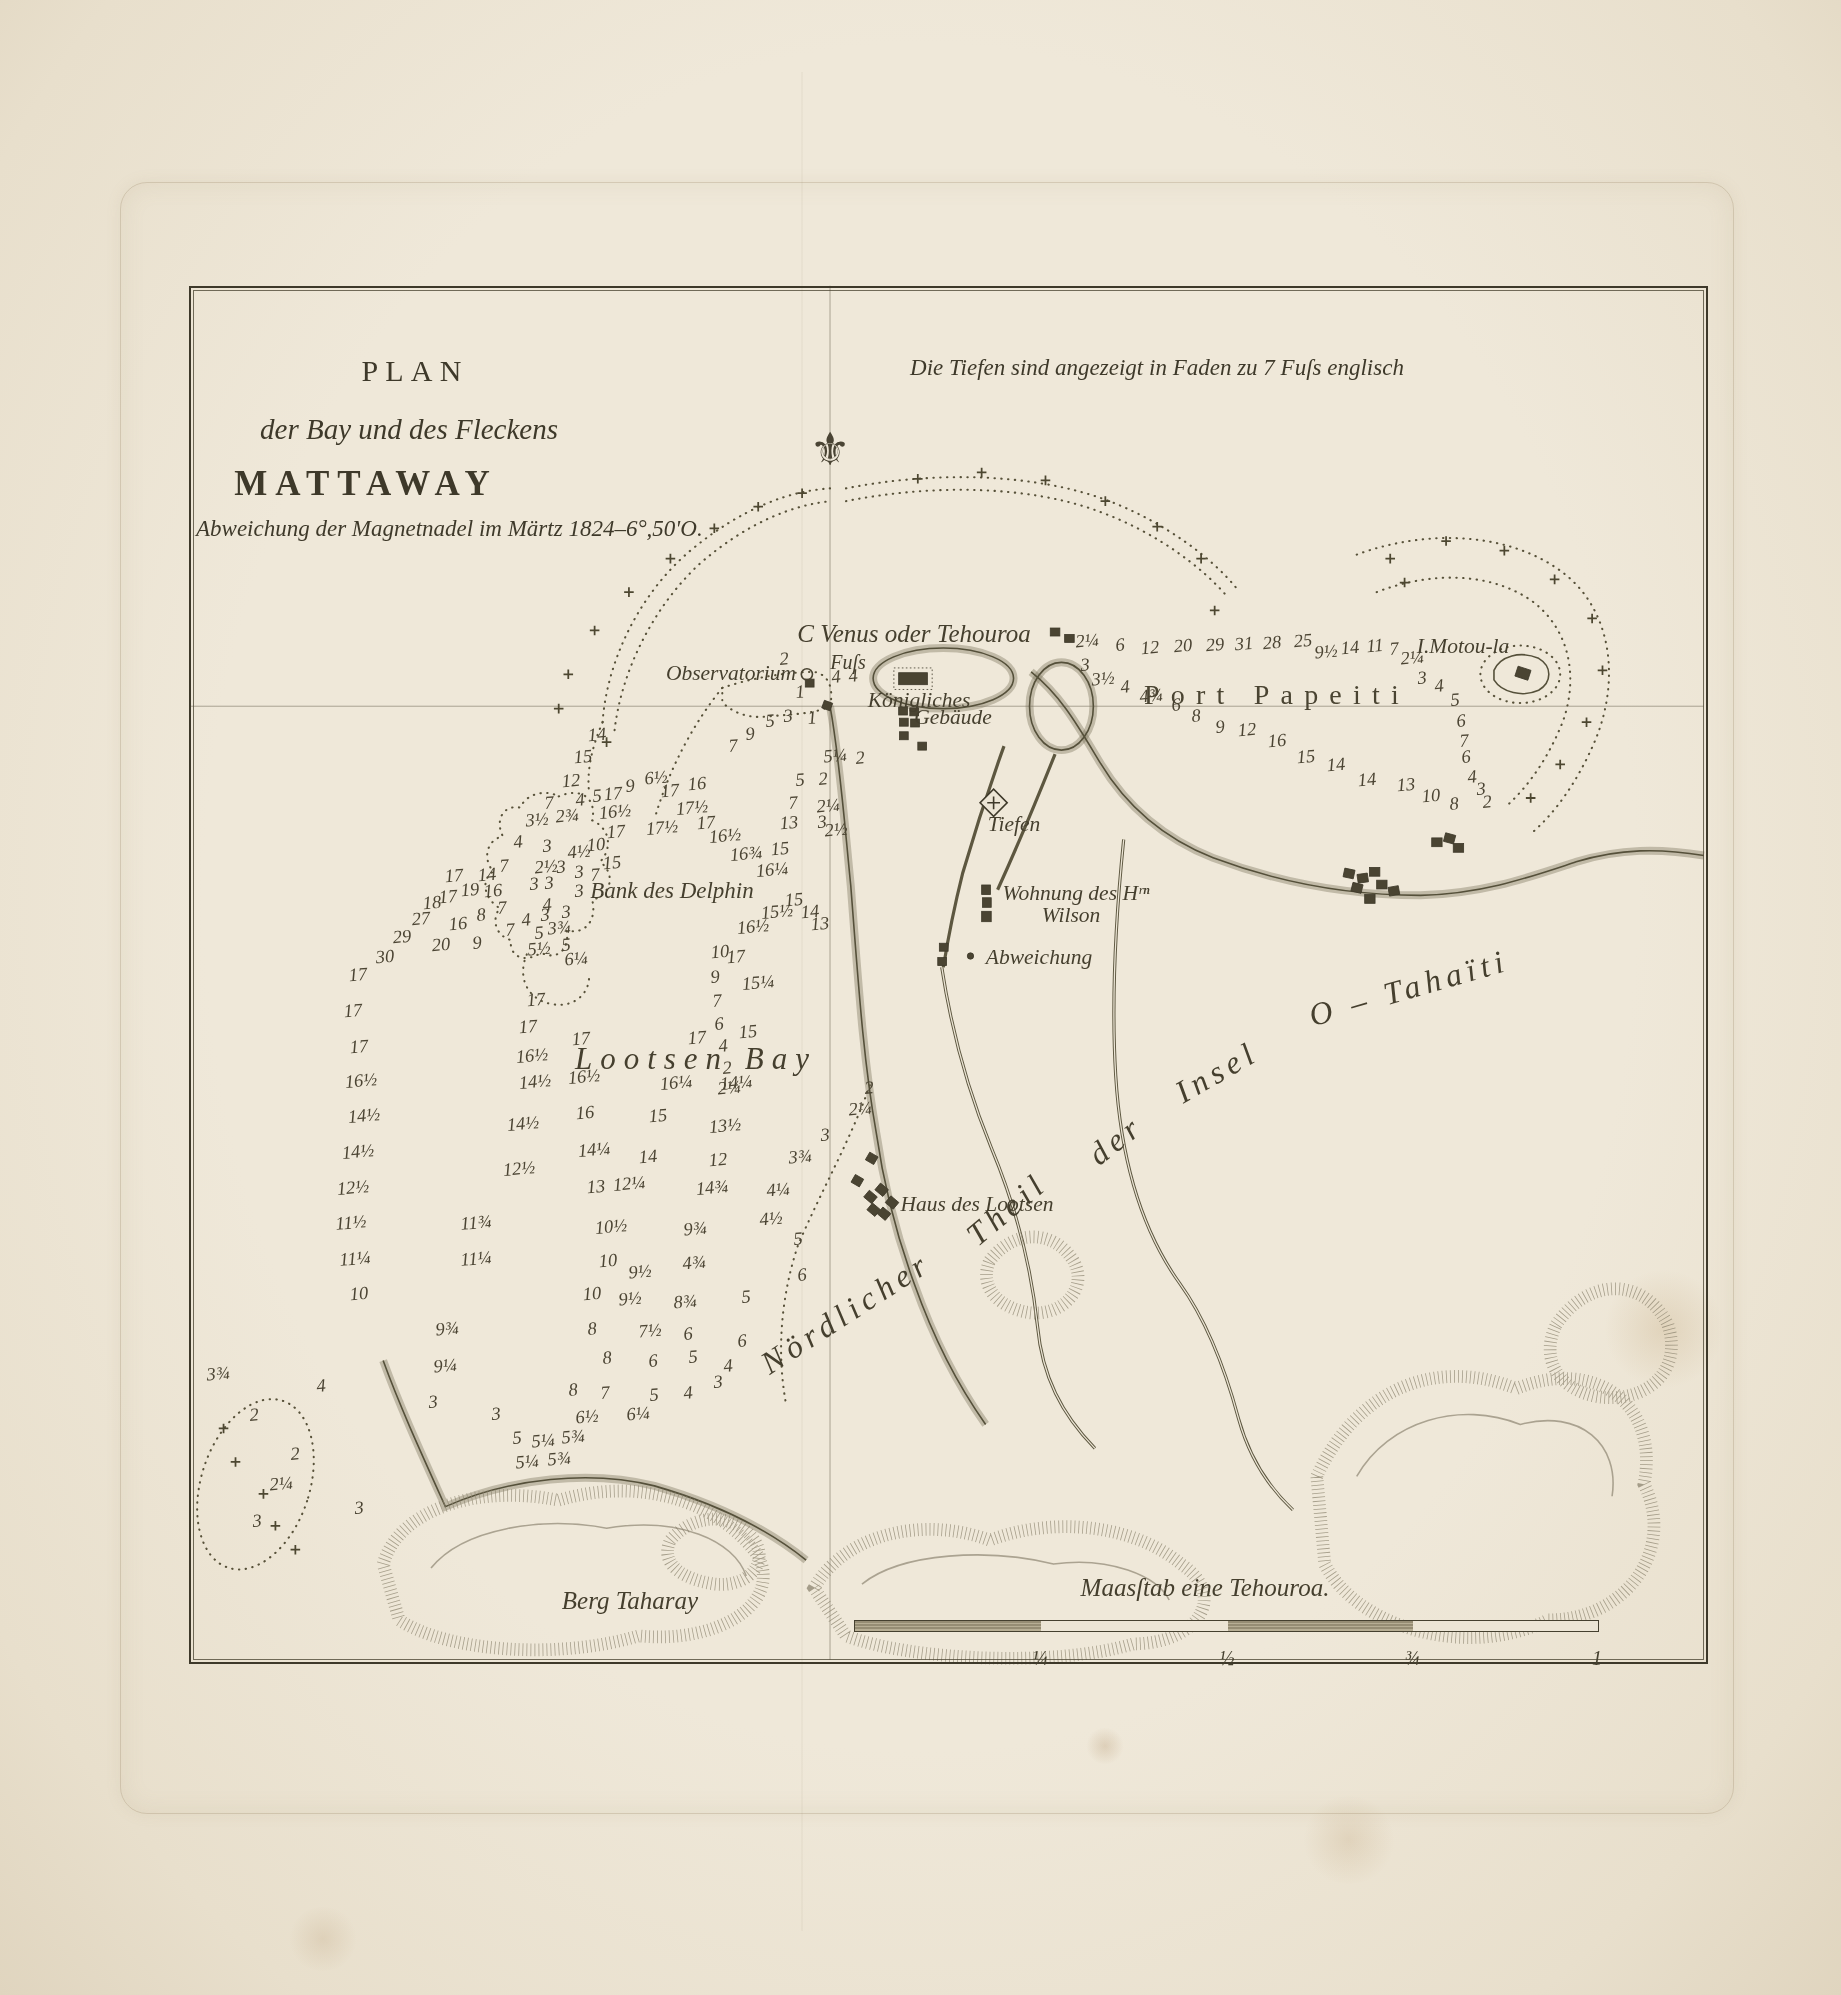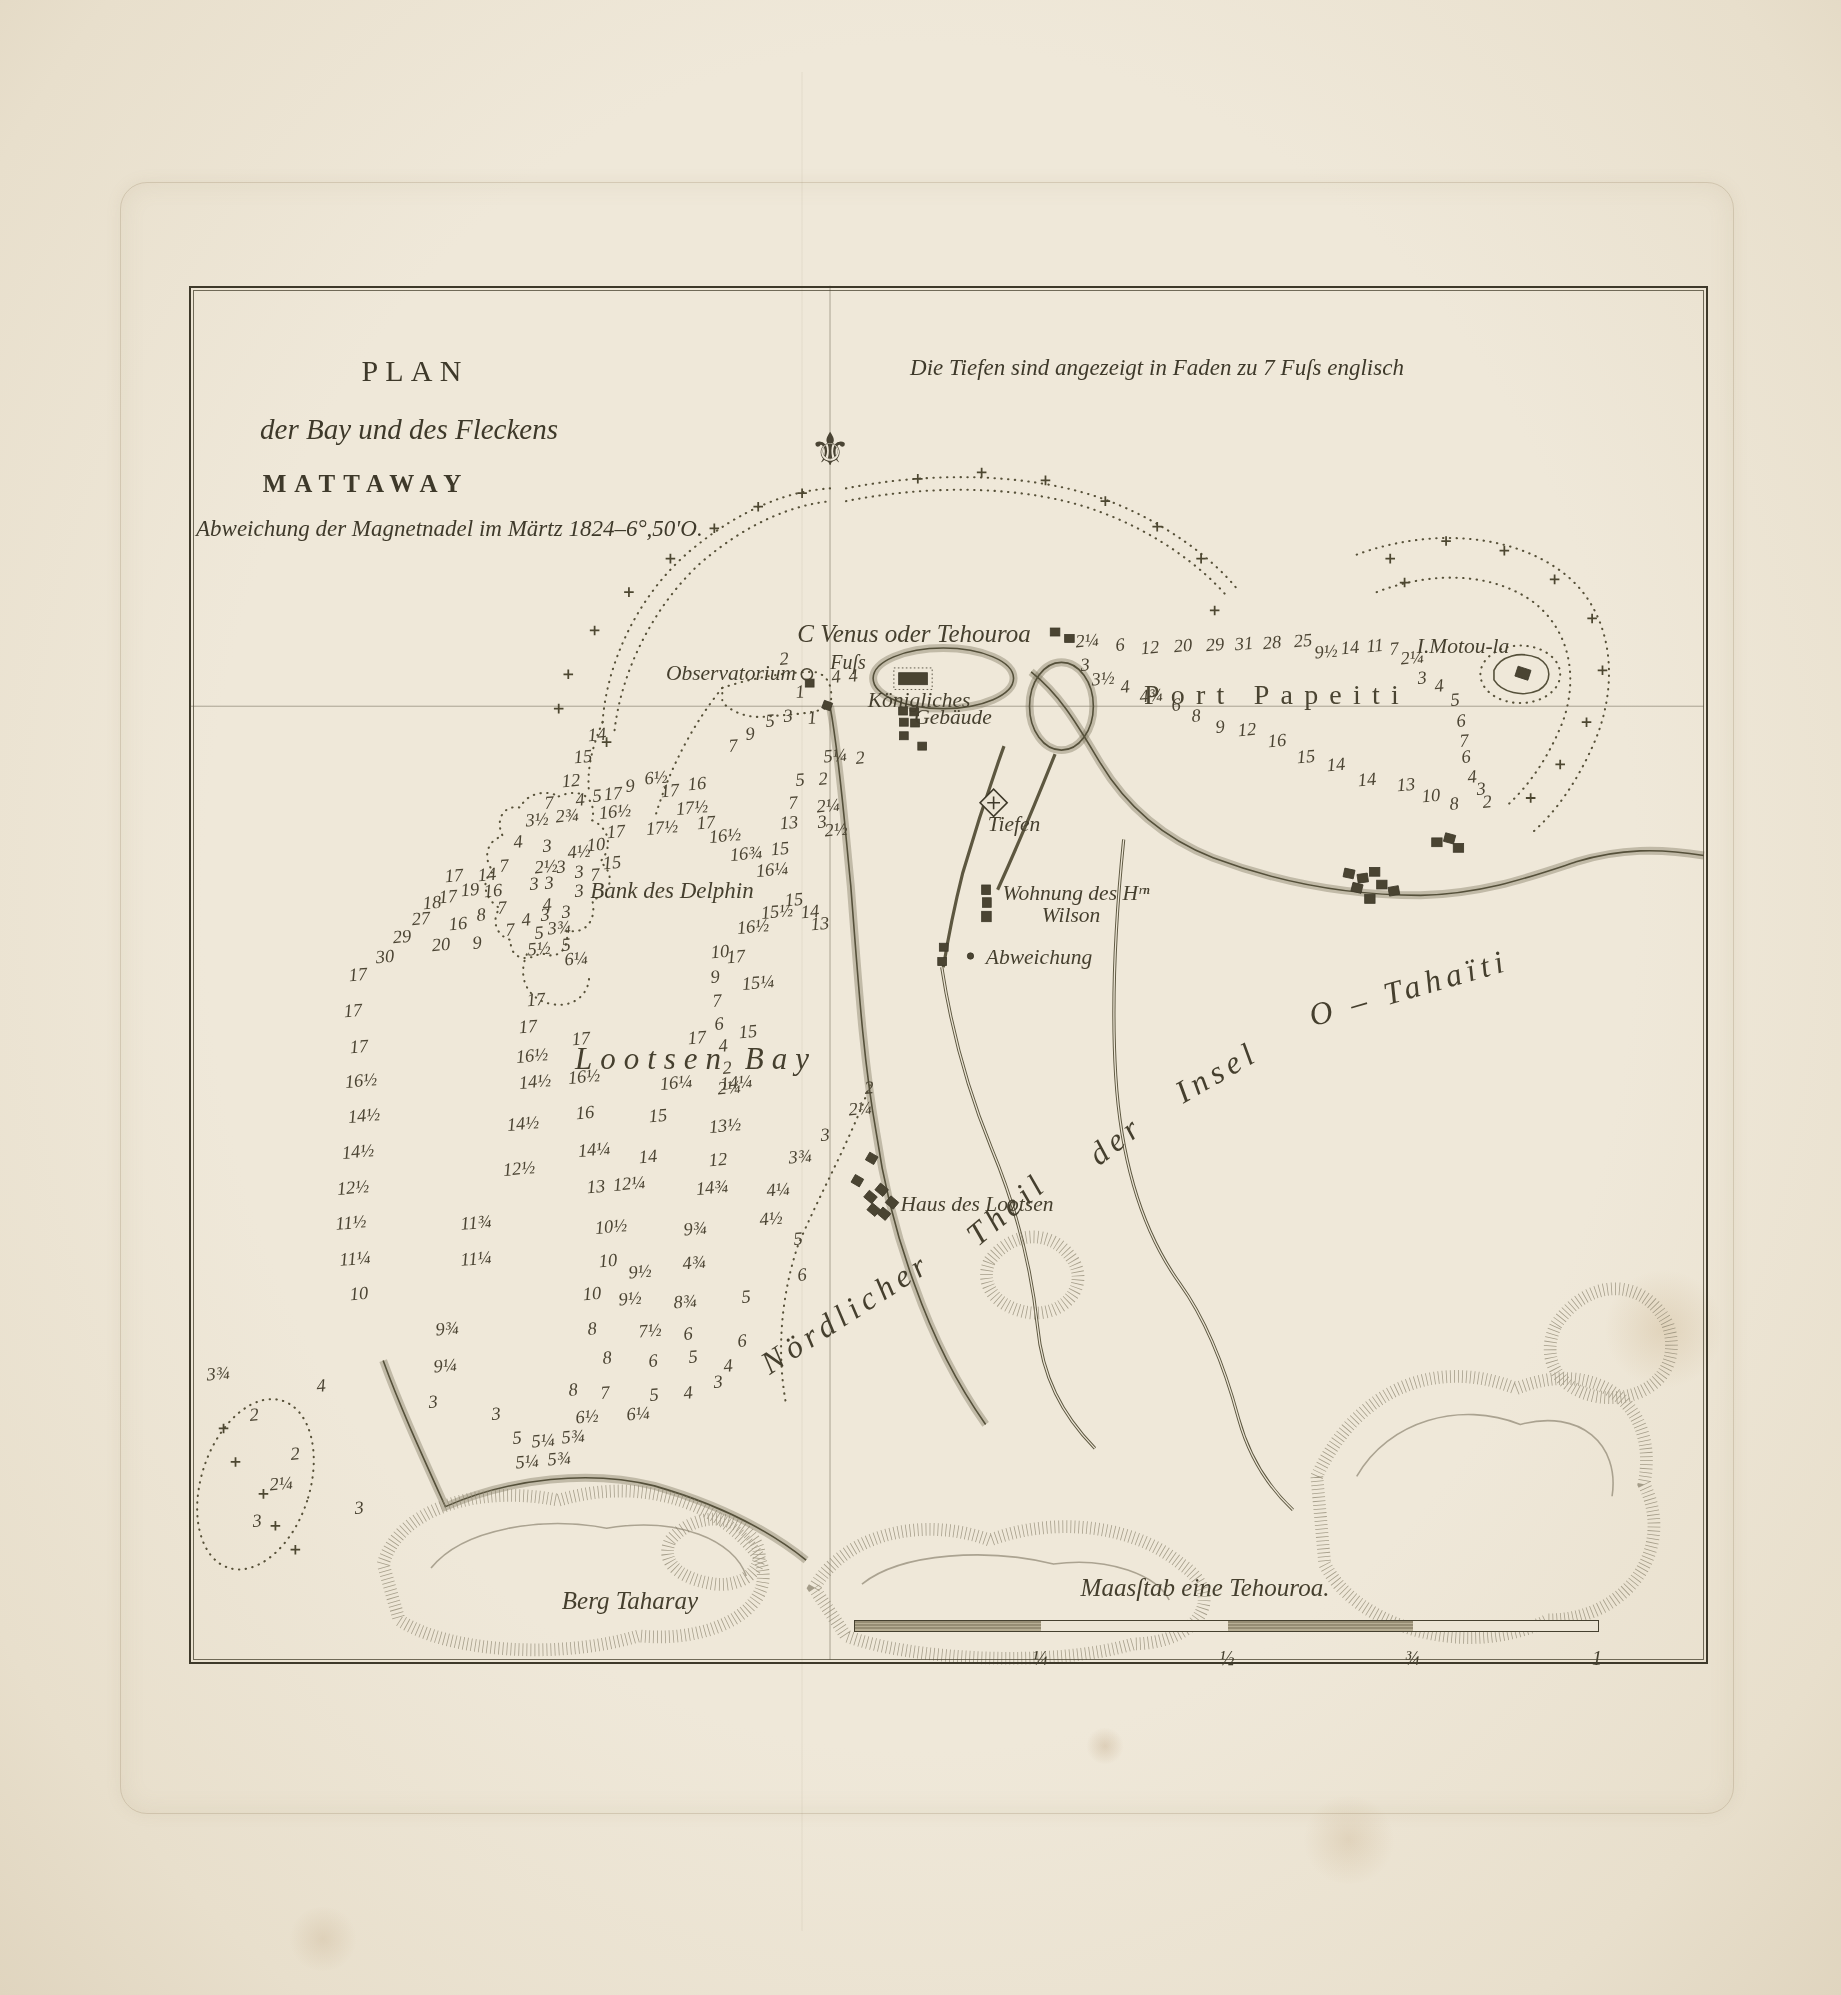--- a/index.html
+++ b/index.html
@@ -25,21 +25,21 @@
     position:absolute;transform:translate(-50%,-50%) rotate(-5deg);
     font-style:italic;font-size:18.4px;color:#4b4433;white-space:nowrap;
   }
   .plabel{
     position:absolute;font-style:italic;color:#453f2e;white-space:nowrap;
   }
   .plabel.roman{font-style:normal;color:#4a4432;}
   .title-line{position:absolute;color:#3e392a;white-space:nowrap;transform:translate(-50%,-50%);}
   #t-plan{left:415px;top:371px;font-size:30px;letter-spacing:7.2px;font-weight:400;}
   #t-sub{left:409px;top:429px;font-size:29px;font-style:italic;}
-  #t-name{left:366px;top:484px;font-size:25px;letter-spacing:8px;font-weight:600;}
+  #t-name{left:366px;top:484px;font-size:35px;letter-spacing:8px;font-weight:600;}
   #t-decl{left:196px;top:529px;font-size:23px;font-style:italic;transform:translate(0,-50%);}
   #t-note{left:1157px;top:368px;font-size:23px;font-style:italic;}
   #compass{position:absolute;left:830px;top:449px;transform:translate(-50%,-50%);
     font-size:46px;color:#4a4434;font-family:"DejaVu Sans",sans-serif;}
   
   #scalebar{position:absolute;left:854px;top:1620px;width:743px;height:10.4px;
     border:1.6px solid #45402f;background:#ece5d5;}
   #scalebar .seg{position:absolute;top:0;bottom:0;
     background:repeating-linear-gradient(180deg,#968d74 0 1.6px,#b7ae94 1.6px 3.2px);}
   #scale-caption{position:absolute;left:1205px;top:1588px;transform:translate(-50%,-50%);

